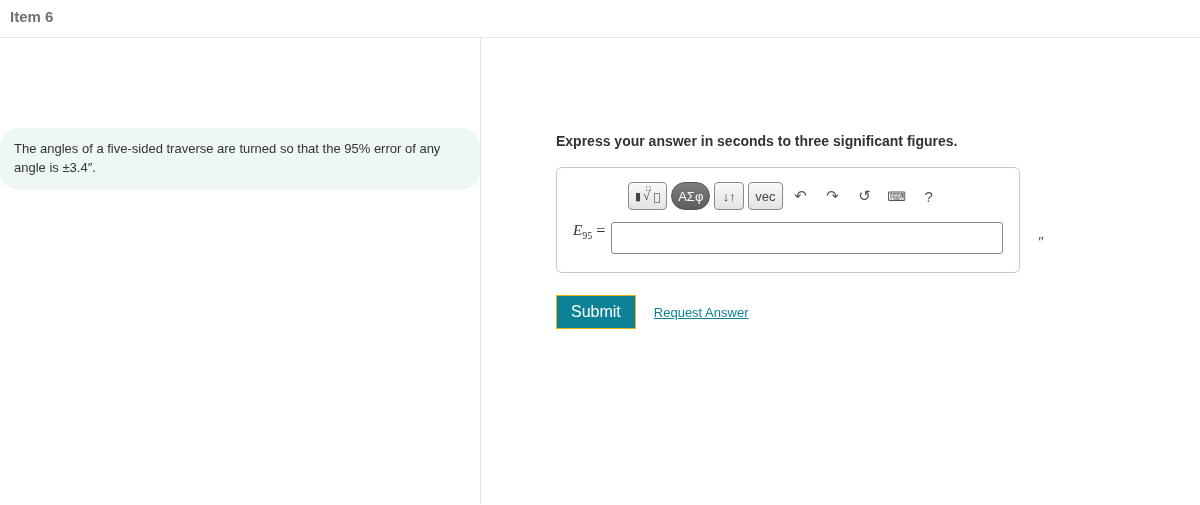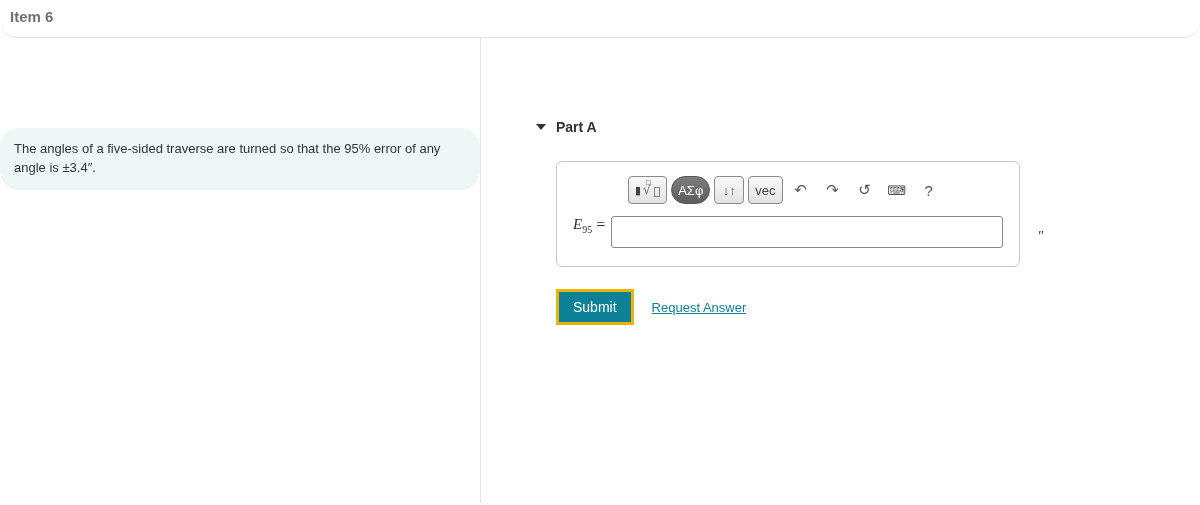--- a/index.html
+++ b/index.html
@@ -1,17 +1,17 @@
 <!DOCTYPE html>
 <html><head>
 <meta charset="utf-8">
 <style>
   html,body{margin:0;padding:0;font-family:Arial,Helvetica,sans-serif;background:#fff;color:#333;}
   .page{width:1200px;height:505px;position:relative;box-sizing:border-box;}
-  .header{padding:8px 10px 12px 10px;border-bottom:1px solid #e3e3e3;border-radius:17px;}
+  .header{padding:8px 10px 12px 10px;border-bottom:1px solid #e3e3e3;}
   .header h1{margin:0;font-size:15px;font-weight:bold;color:#6f6f6f;}
   .body{display:flex;height:calc(505px - 40px);}
   .left{flex:0 0 480px;border-right:1px solid #e3e3e3;padding-top:90px;}
   .problem-box{background:#edf7f6;padding:12px 14px;font-size:13px;line-height:1.45;color:#333;border-radius:19px;}
   .right{flex:1;padding:75px 40px 0 55px;}
   .part-header{display:flex;align-items:center;font-weight:bold;font-size:14px;padding:6px 0;}
   .caret{width:0;height:0;border-left:5px solid transparent;border-right:5px solid transparent;border-top:6px solid #333;margin-right:10px;}
   .part-content{padding:20px 0 0 20px;}
   .question{font-size:14px;margin-bottom:8px;}
   .instruct{font-size:14px;font-weight:bold;margin-bottom:18px;}
@@ -20,43 +20,40 @@
   .tbtn{height:28px;min-width:30px;border:1px solid #8a8a8a;border-radius:4px;background:linear-gradient(#f9f9f9,#e3e3e3);display:flex;align-items:center;justify-content:center;font-size:13px;color:#444;cursor:pointer;padding:0 6px;box-sizing:border-box;}
   .tbtn.dark{background:linear-gradient(#7d7d7d,#5d5d5d);color:#fff;border-color:#555;border-radius:14px;}
   .ticon{height:28px;width:28px;display:flex;align-items:center;justify-content:center;color:#555;cursor:pointer;font-size:15px;}
   .input-row{display:flex;}
   .var-label{font-family:'Times New Roman',serif;font-style:italic;font-size:15px;}
   .var-label sub{font-size:10px;font-style:normal;}
   .eq{font-family:'Times New Roman',serif;margin:0 6px 0 4px;}
   .ans-input{flex:1;height:26px;border:1px solid #8a8a8a;border-radius:3px;padding:2px 6px;font-size:14px;}
   .unit-mark{position:absolute;right:-24px;top:68px;font-family:'Times New Roman',serif;font-size:14px;}
   .actions{margin-top:22px;display:flex;align-items:center;gap:18px;}
-  .submit-btn{background:#0d8296;color:#fff;border:3px solid #eab308;padding:7px 14px;font-size:14px;cursor:pointer;text-align:right;}
+  .submit-btn{background:#0d8296;color:#fff;border:1px solid #eab308;padding:7px 14px;font-size:16px;cursor:pointer;text-align:right;}
   .link{color:#0d8296;text-decoration:underline;font-size:13px;cursor:pointer;}
   .feedback{margin-top:40px;}
 </style>
 </head>
 <body>
 
 <div class="page">
   <div class="header">
     <h1>Item 6</h1>
   </div>
   <div class="body">
     <div class="left">
       <div class="problem-box">
         <span>The angles of a five-sided traverse are turned so that the </span><span>95%</span><span> error of any angle is </span><span>±3.4″</span><span>.</span>
       </div>
     </div>
     <div class="right">
-      <div class="part-header">
-        <span class="caret"></span>
-        <span>Part A</span>
-      </div>
       <div class="part-content">
+        <div class="instruct">Express your answer in seconds to three significant figures.</div>
 
         <div style="position:relative;display:inline-block;">
           <div class="answer-box">
             <div class="toolbar">
               <div class="tbtn">
                 <span style="font-size:11px;margin-right:2px;">▮</span>
                 <span style="position:relative;font-family:serif;">
                   <span style="position:absolute;font-size:8px;left:3px;top:-4px;">□</span>
                   <span>√</span>
                   <span style="border:1px solid #888;font-size:7px;padding:0 1px;margin-left:1px;">&nbsp;</span>

